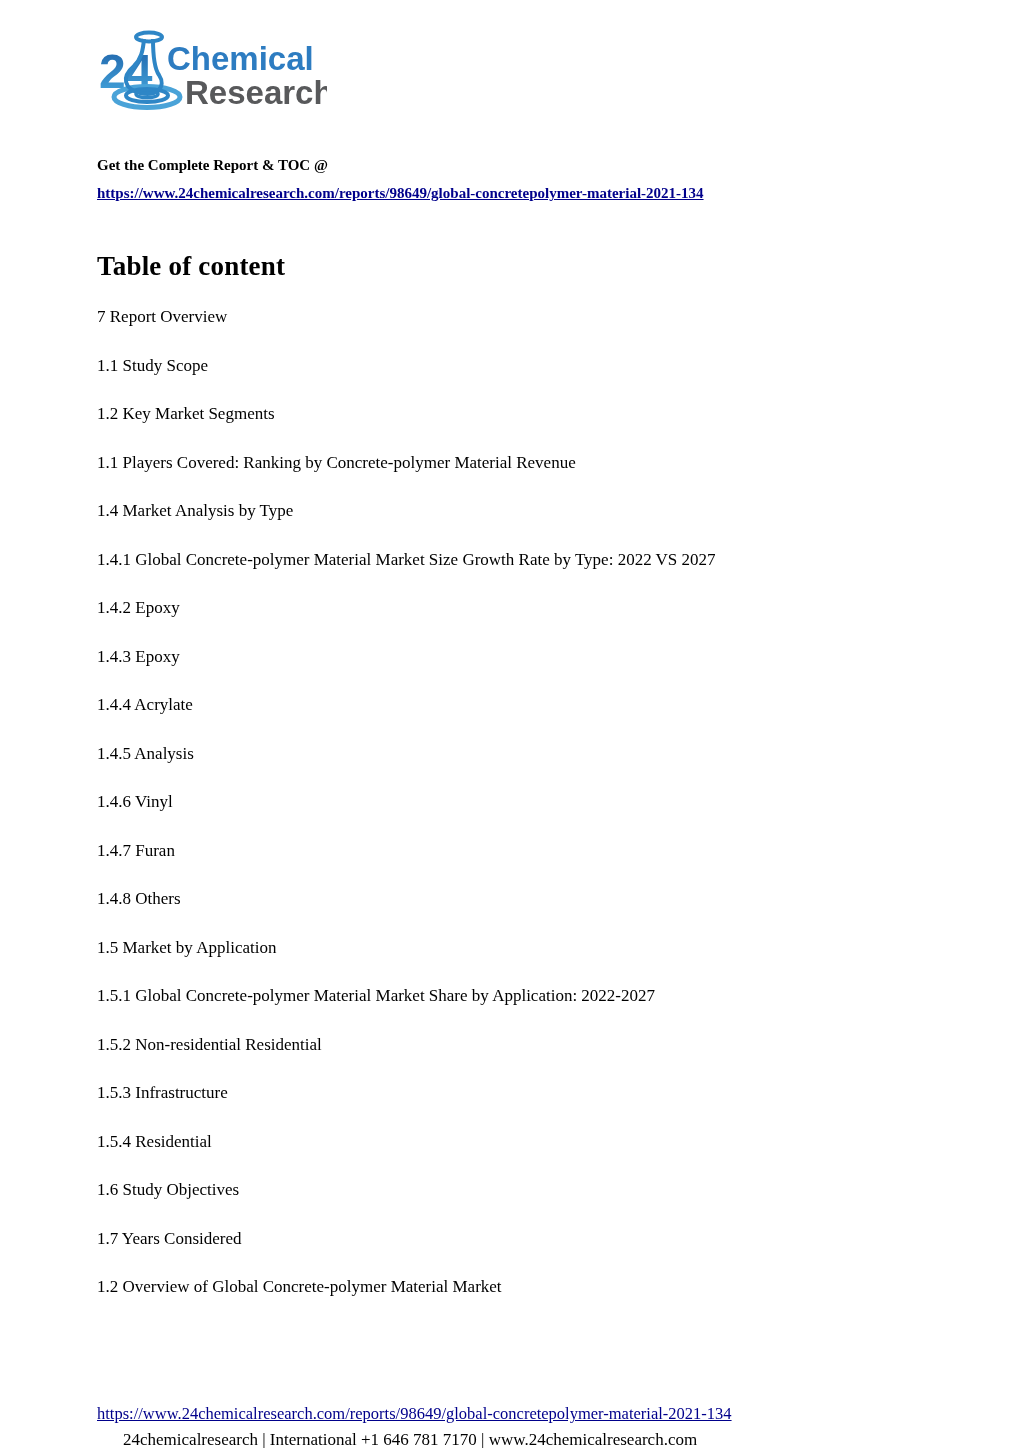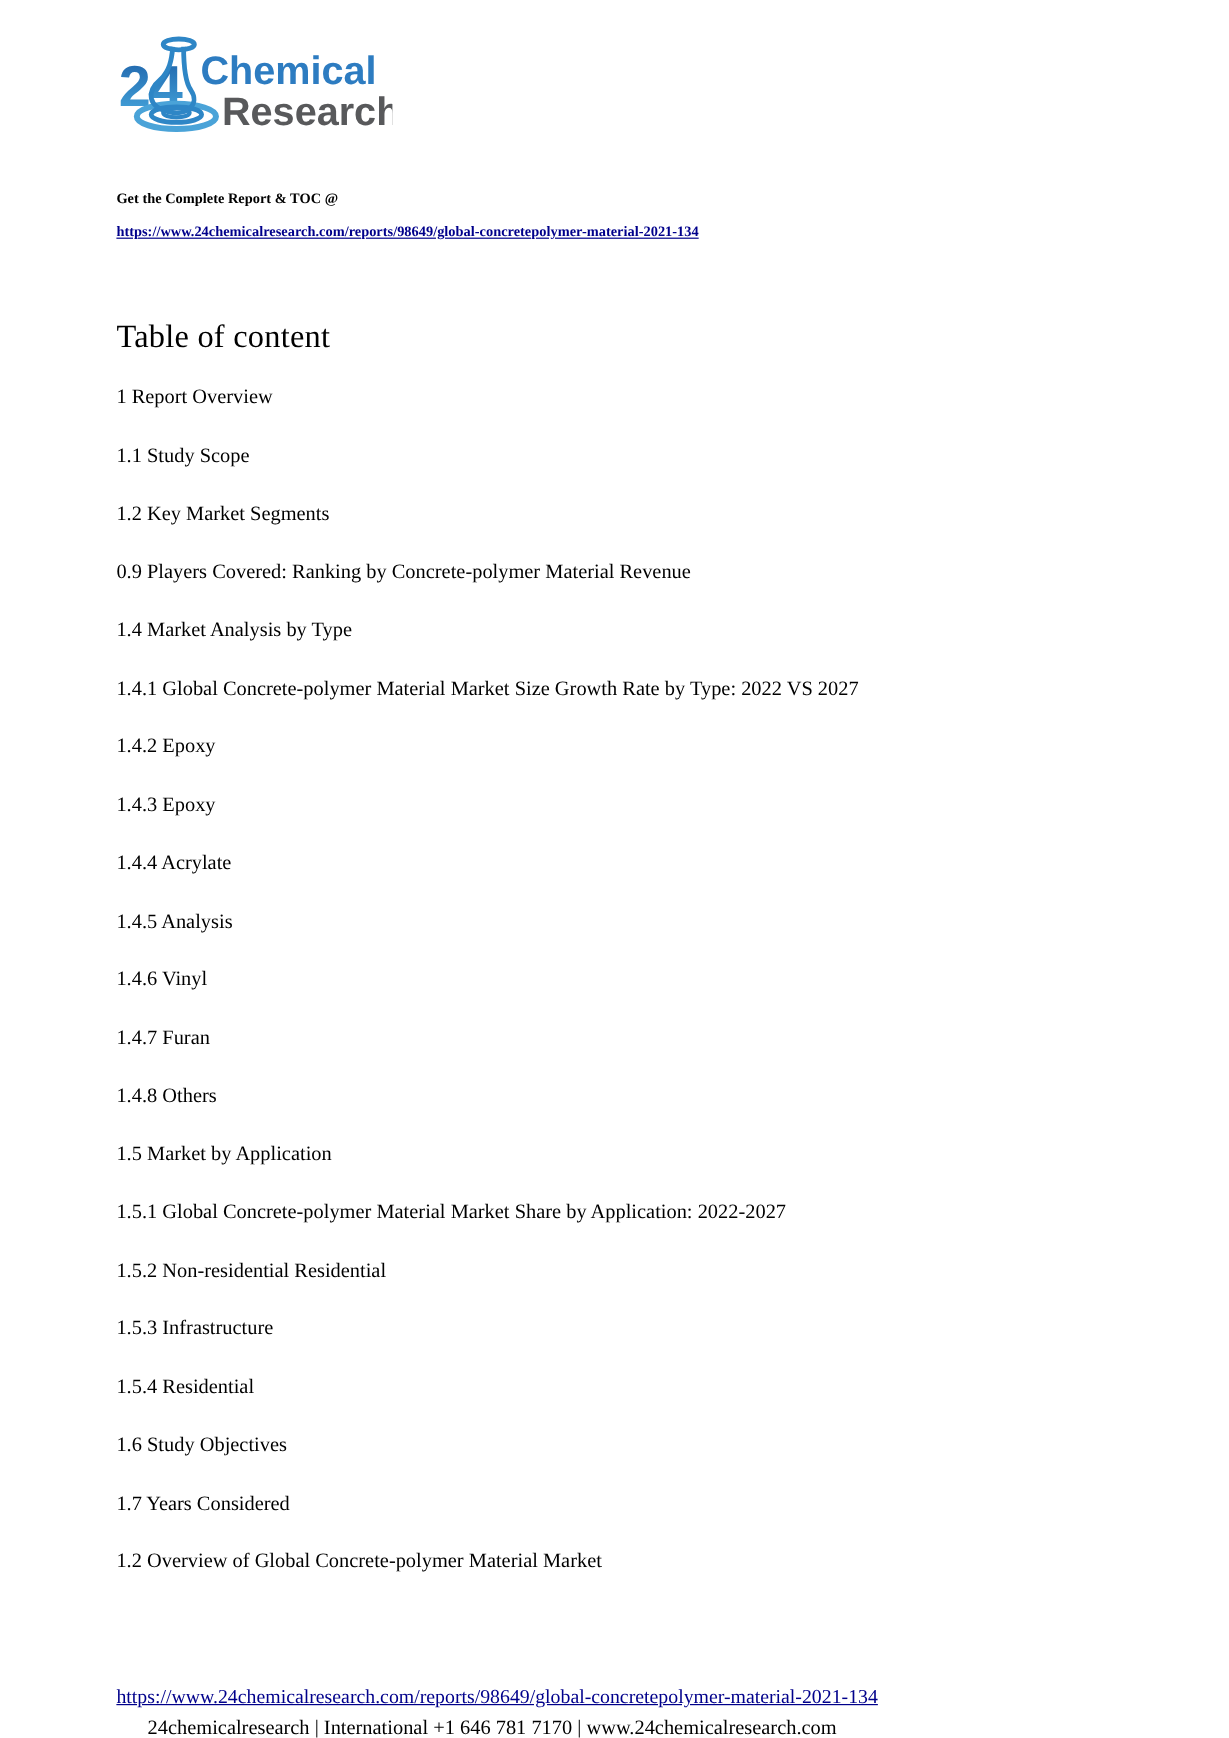--- a/index.html
+++ b/index.html
@@ -12,32 +12,32 @@
     font-family: "Liberation Serif", "DejaVu Serif", serif;
     color: #000000;
   }
   .page { position: relative; width: 100%; height: 100%; padding-left: 97px; padding-right: 40px; }
 
   
   .logo { margin-top: 27px; height: 84px; width: 230px; }
   .logo svg text { font-family: "Liberation Sans", "DejaVu Sans", sans-serif; }
 
   
-  .report-cta { margin-top: 40px; font-size: 12px; font-weight: bold; line-height: 28px; }
+  .report-cta { margin-top: 40px; font-size: 15px; font-weight: bold; line-height: 28px; }
   .report-cta a {
     color: #00008B;
     text-decoration: underline;
     font-weight: bold;
   }
 
   
   .page-title {
-    margin-top: 58px;
+    margin-top: 44px;
     font-size: 27px;
-    font-weight: normal;
+    font-weight: bold;
     line-height: 30px;
     letter-spacing: 0.2px;
   }
 
   
   .toc-list { list-style: none; margin-top: 26px; }
   .toc-list li {
     font-size: 17px;
     line-height: 19px;
     margin-bottom: 29.5px;
@@ -85,27 +85,27 @@
     <div>Get the Complete Report &amp; TOC @</div>
     <div>
       <a href="#">https://www.24chemicalresearch.com/reports/98649/global-concretepolymer-material-2021-134</a>
     </div>
   </div>
 
   <h1 class="page-title">Table of content</h1>
 
   <ul class="toc-list">
 
-      <li>1 Report Overview</li>
+      <li>7 Report Overview</li>
 
       <li>1.1 Study Scope</li>
 
       <li>1.2 Key Market Segments</li>
 
-      <li>0.9 Players Covered: Ranking by Concrete-polymer Material Revenue</li>
+      <li>1.1 Players Covered: Ranking by Concrete-polymer Material Revenue</li>
 
       <li>1.4 Market Analysis by Type</li>
 
       <li>1.4.1 Global Concrete-polymer Material Market Size Growth Rate by Type: 2022 VS 2027</li>
 
       <li>1.4.2 Epoxy</li>
 
       <li>1.4.3 Epoxy</li>
 
       <li>1.4.4 Acrylate</li>

